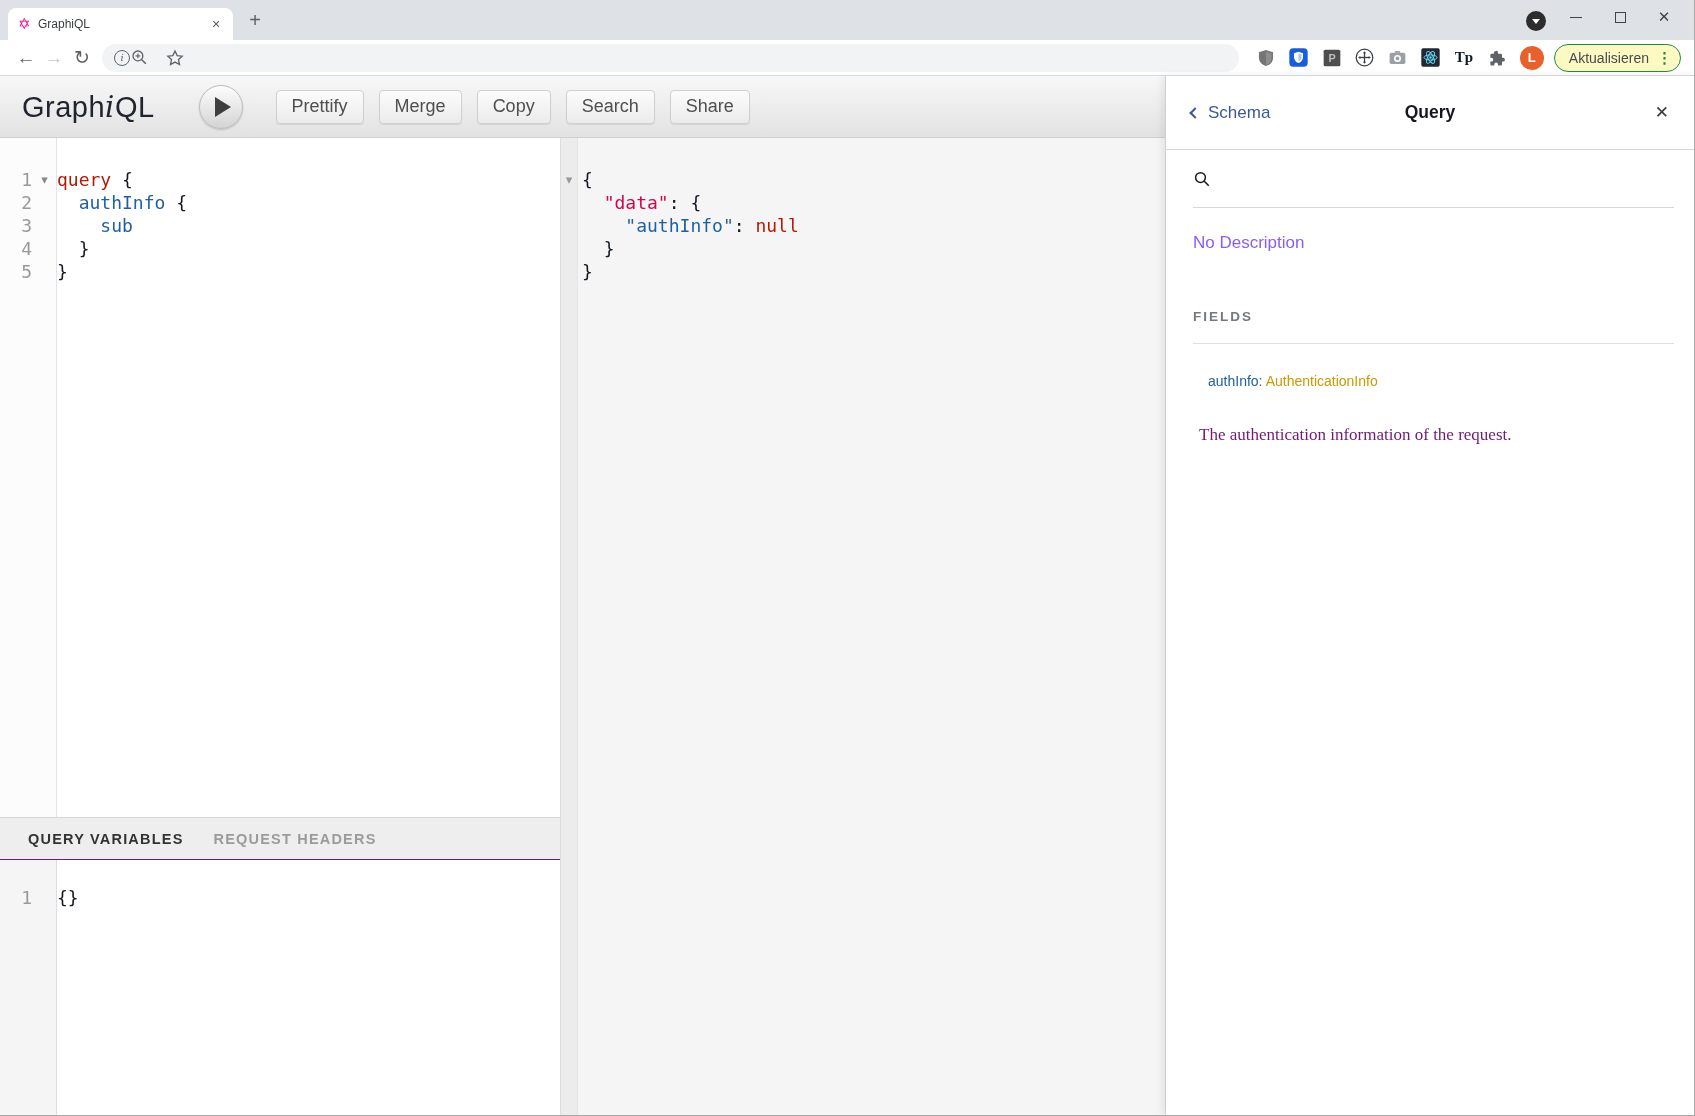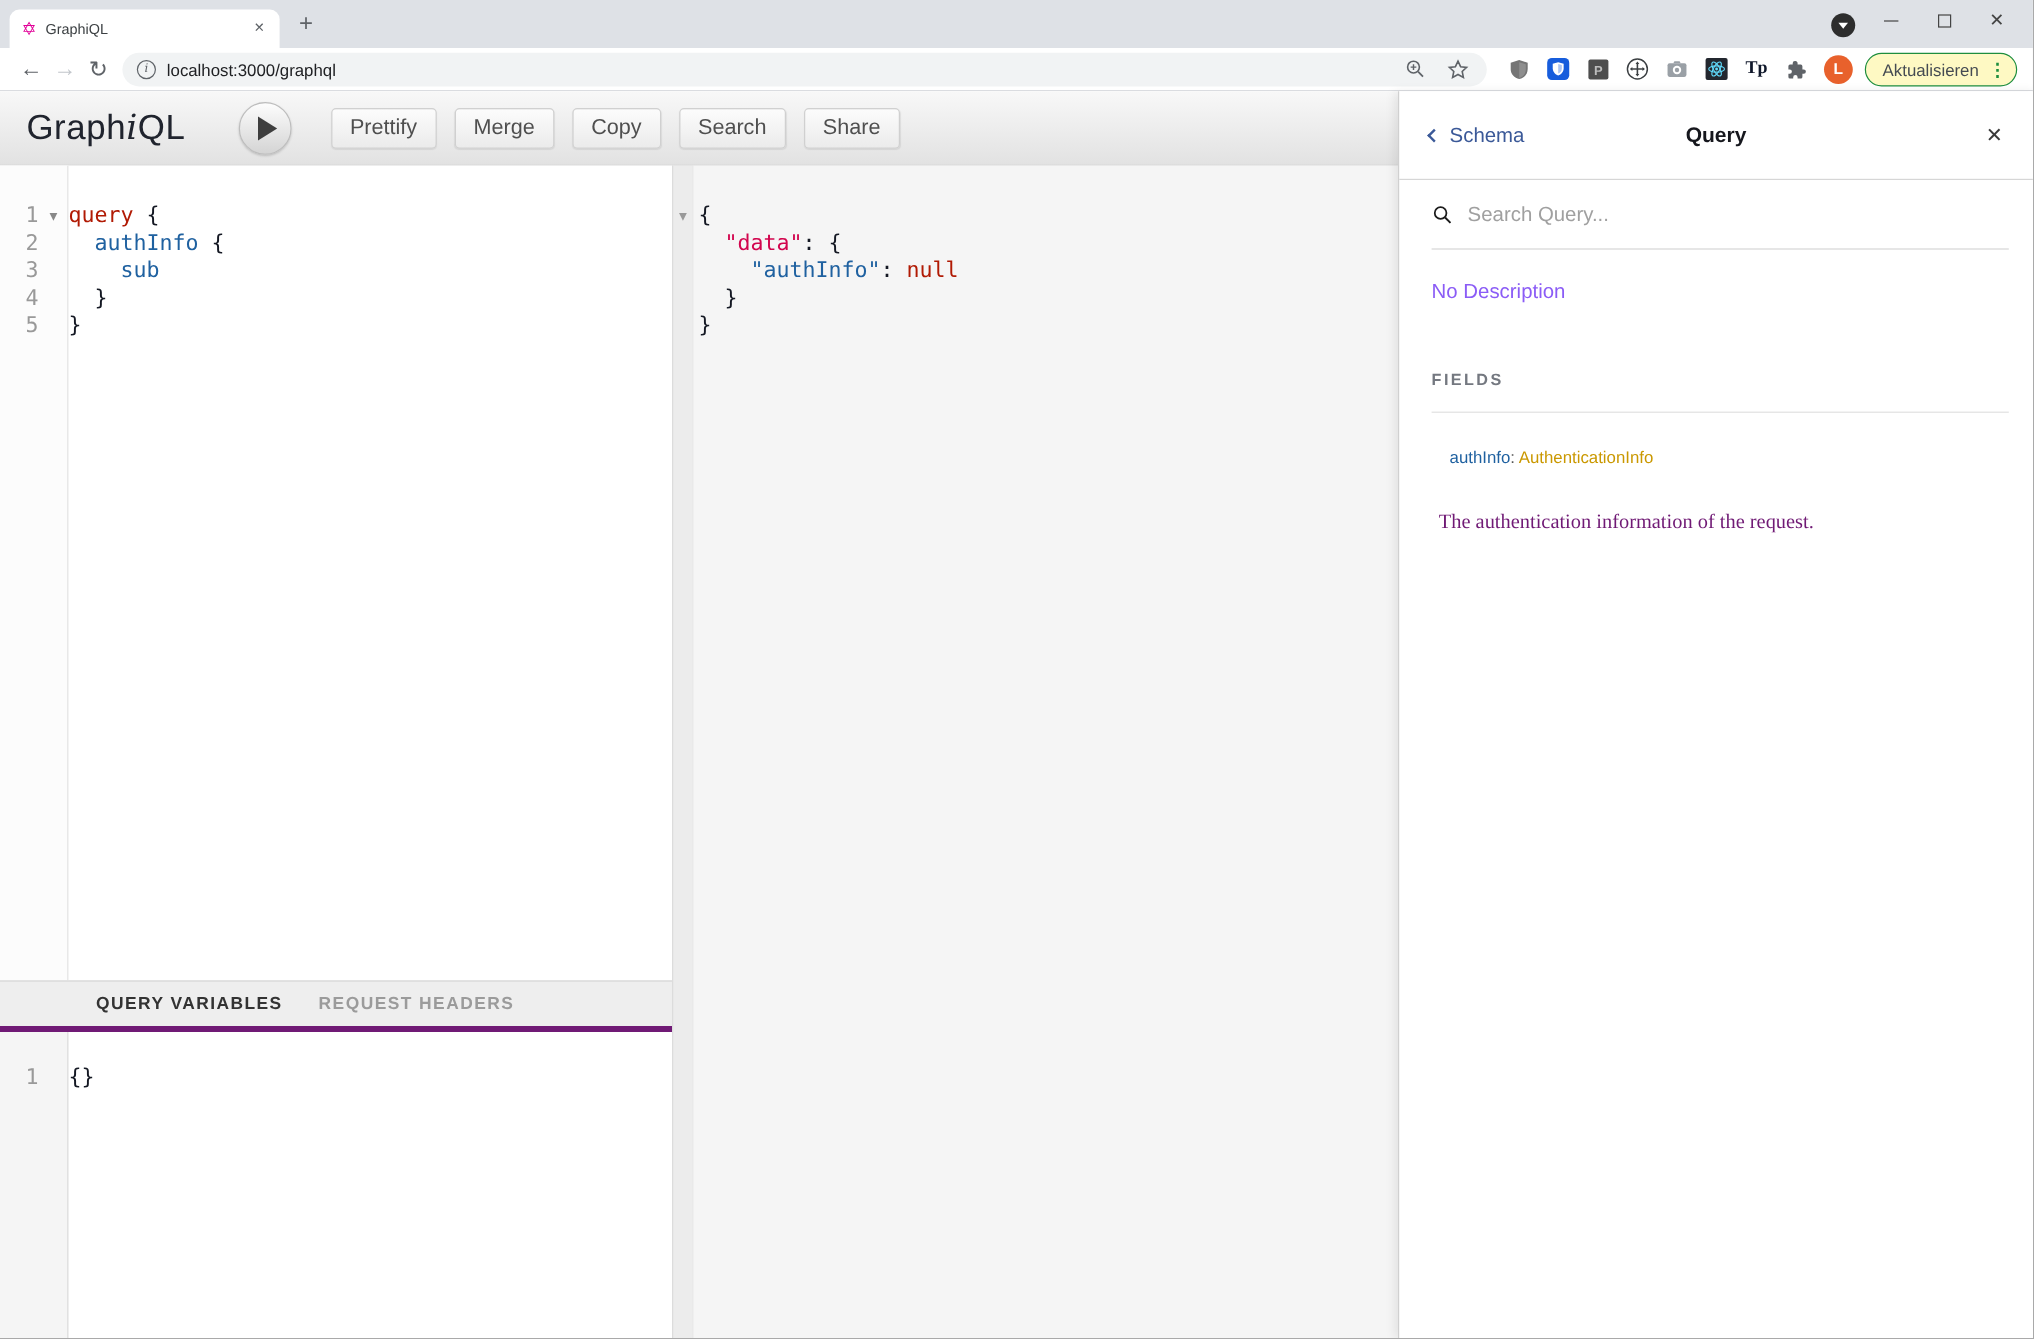--- a/index.html
+++ b/index.html
@@ -77,22 +77,22 @@
             background:#fcfcfc; border-right:1px solid #e3e3e3; }
   .query-editor .cm-row { z-index:1; }
 
   .divider { position:absolute; left:560px; top:62px; width:18px; height:978px; background:#ececec;
              border-left:1px solid #dcdcdc; border-right:1px solid #e6e6e6; padding-top:30px;
              text-align:center; color:#999; font-size:13px; line-height:23px; }
 
   .result-pane { position:absolute; left:578px; top:62px; width:587px; height:978px; background:#f5f5f5; padding:30px 0 0 4px; }
 
   .var-tabs { position:absolute; left:0; top:741px; width:560px; height:43px; background:#eee;
-              border-top:1px solid #d6d6d6; border-bottom:5px solid #701a75;
-              display:flex; align-items:center; gap:30px; padding-left:80px; }
+              border-top:1px solid #d6d6d6; border-bottom:1px solid #701a75;
+              display:flex; align-items:center; gap:30px; padding-left:28px; }
   .var-tab { font-size:14.5px; font-weight:bold; letter-spacing:1.2px; }
   .var-tab.active { color:#333; } .var-tab.inactive { color:#9b9b9b; }
 
   .var-editor { position:absolute; left:0; top:784px; width:560px; height:256px; background:#fff; padding-top:26px; }
   .var-editor .gutter-bg { position:absolute; left:0; top:0; width:57px; height:100%;
             background:#f5f5f5; border-right:1px solid #ddd; }
   .var-editor .cm-row { z-index:1; }
 
   
   .docs { position:absolute; left:1165px; top:0; width:534px; height:1040px; background:#fff;
@@ -139,21 +139,20 @@
     </div>
   <div class="win-btn wb-close">✕</div>
 </div>
 
 <div class="addressbar">
   <span class="nav-ic">←</span>
   <span class="nav-ic nav-fwd">→</span>
   <span class="nav-ic">↻</span>
   <div class="url-pill">
     <span class="info-ic">i</span>
-    <span class="url-text">localhost:3000/graphql</span>
     <span class="pill-icons">
       <span>
         <svg width="19" height="19" viewBox="0 0 24 24">
             <circle cx="10" cy="10" r="6.2" fill="none" stroke="#5f6368" stroke-width="1.7"></circle>
             <line x1="14.8" y1="14.8" x2="20" y2="20" stroke="#5f6368" stroke-width="1.9"></line>
             <line x1="7" y1="10" x2="13" y2="10" stroke="#5f6368" stroke-width="1.5"></line>
             <line x1="10" y1="7" x2="10" y2="13" stroke="#5f6368" stroke-width="1.5"></line>
           </svg>
       </span>
       <span>
@@ -312,21 +311,20 @@
       <span class="doc-title">Query</span>
       <span class="doc-close">✕</span>
     </div>
     <div class="doc-search">
       <span>
         <svg width="18" height="18" viewBox="0 0 24 24">
             <circle cx="10" cy="10" r="6.5" fill="none" stroke="#1c1c1c" stroke-width="2"></circle>
             <line x1="15" y1="15" x2="21" y2="21" stroke="#1c1c1c" stroke-width="2.2"></line>
           </svg>
       </span>
-      <input type="text" placeholder="Search Query..." style="">
       <div class="underline"></div>
     </div>
     <div class="no-desc">No Description</div>
     <div class="fields-h">FIELDS</div>
     <div class="fields-div"></div>
     <div class="field-row">
       <span class="fname">authInfo</span><span class="fsep">: </span><span class="ftype">AuthenticationInfo</span>
     </div>
     <div class="fdesc">The authentication information of the request.</div>
   </div>

